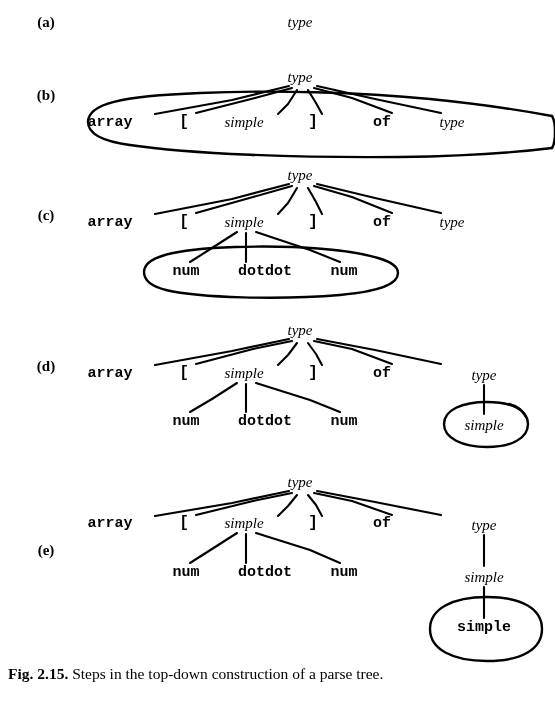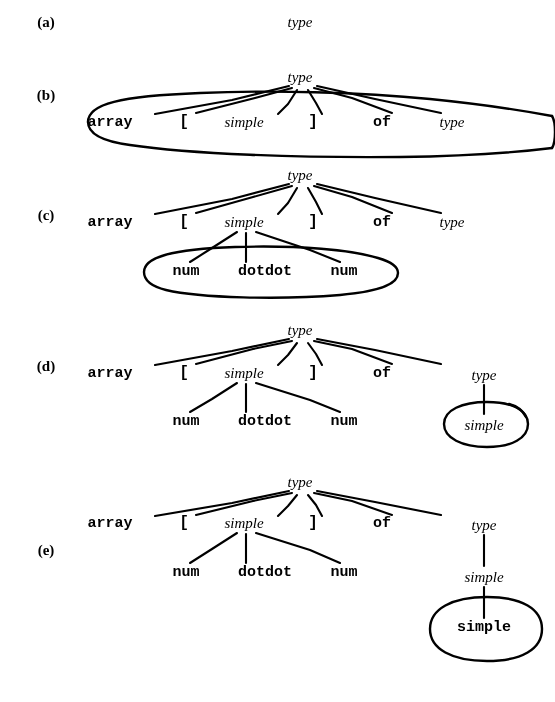--- a/index.html
+++ b/index.html
@@ -233,14 +233,18 @@
     <div class="lbl terminal bracket" style="left:313px; top:523px;">]</div>
     <div class="lbl terminal" style="left:382px; top:523px;">of</div>
     <div class="lbl nonterminal" style="left:484px; top:525px;">type</div>
     <div class="lbl terminal" style="left:186px; top:572px;">num</div>
     <div class="lbl terminal" style="left:265px; top:572px;">dotdot</div>
     <div class="lbl terminal" style="left:344px; top:572px;">num</div>
     <div class="lbl nonterminal" style="left:484px; top:577px;">simple</div>
     <div class="lbl terminal" style="left:484px; top:627px;">simple</div>
   </div>
 
+  <div id="caption">
+    <span class="fig-no">Fig. 2.15.</span>
+    <span class="cap-text">Steps in the top-down construction of a parse tree.</span>
+  </div>
 
 </div>
 
 </body></html>

